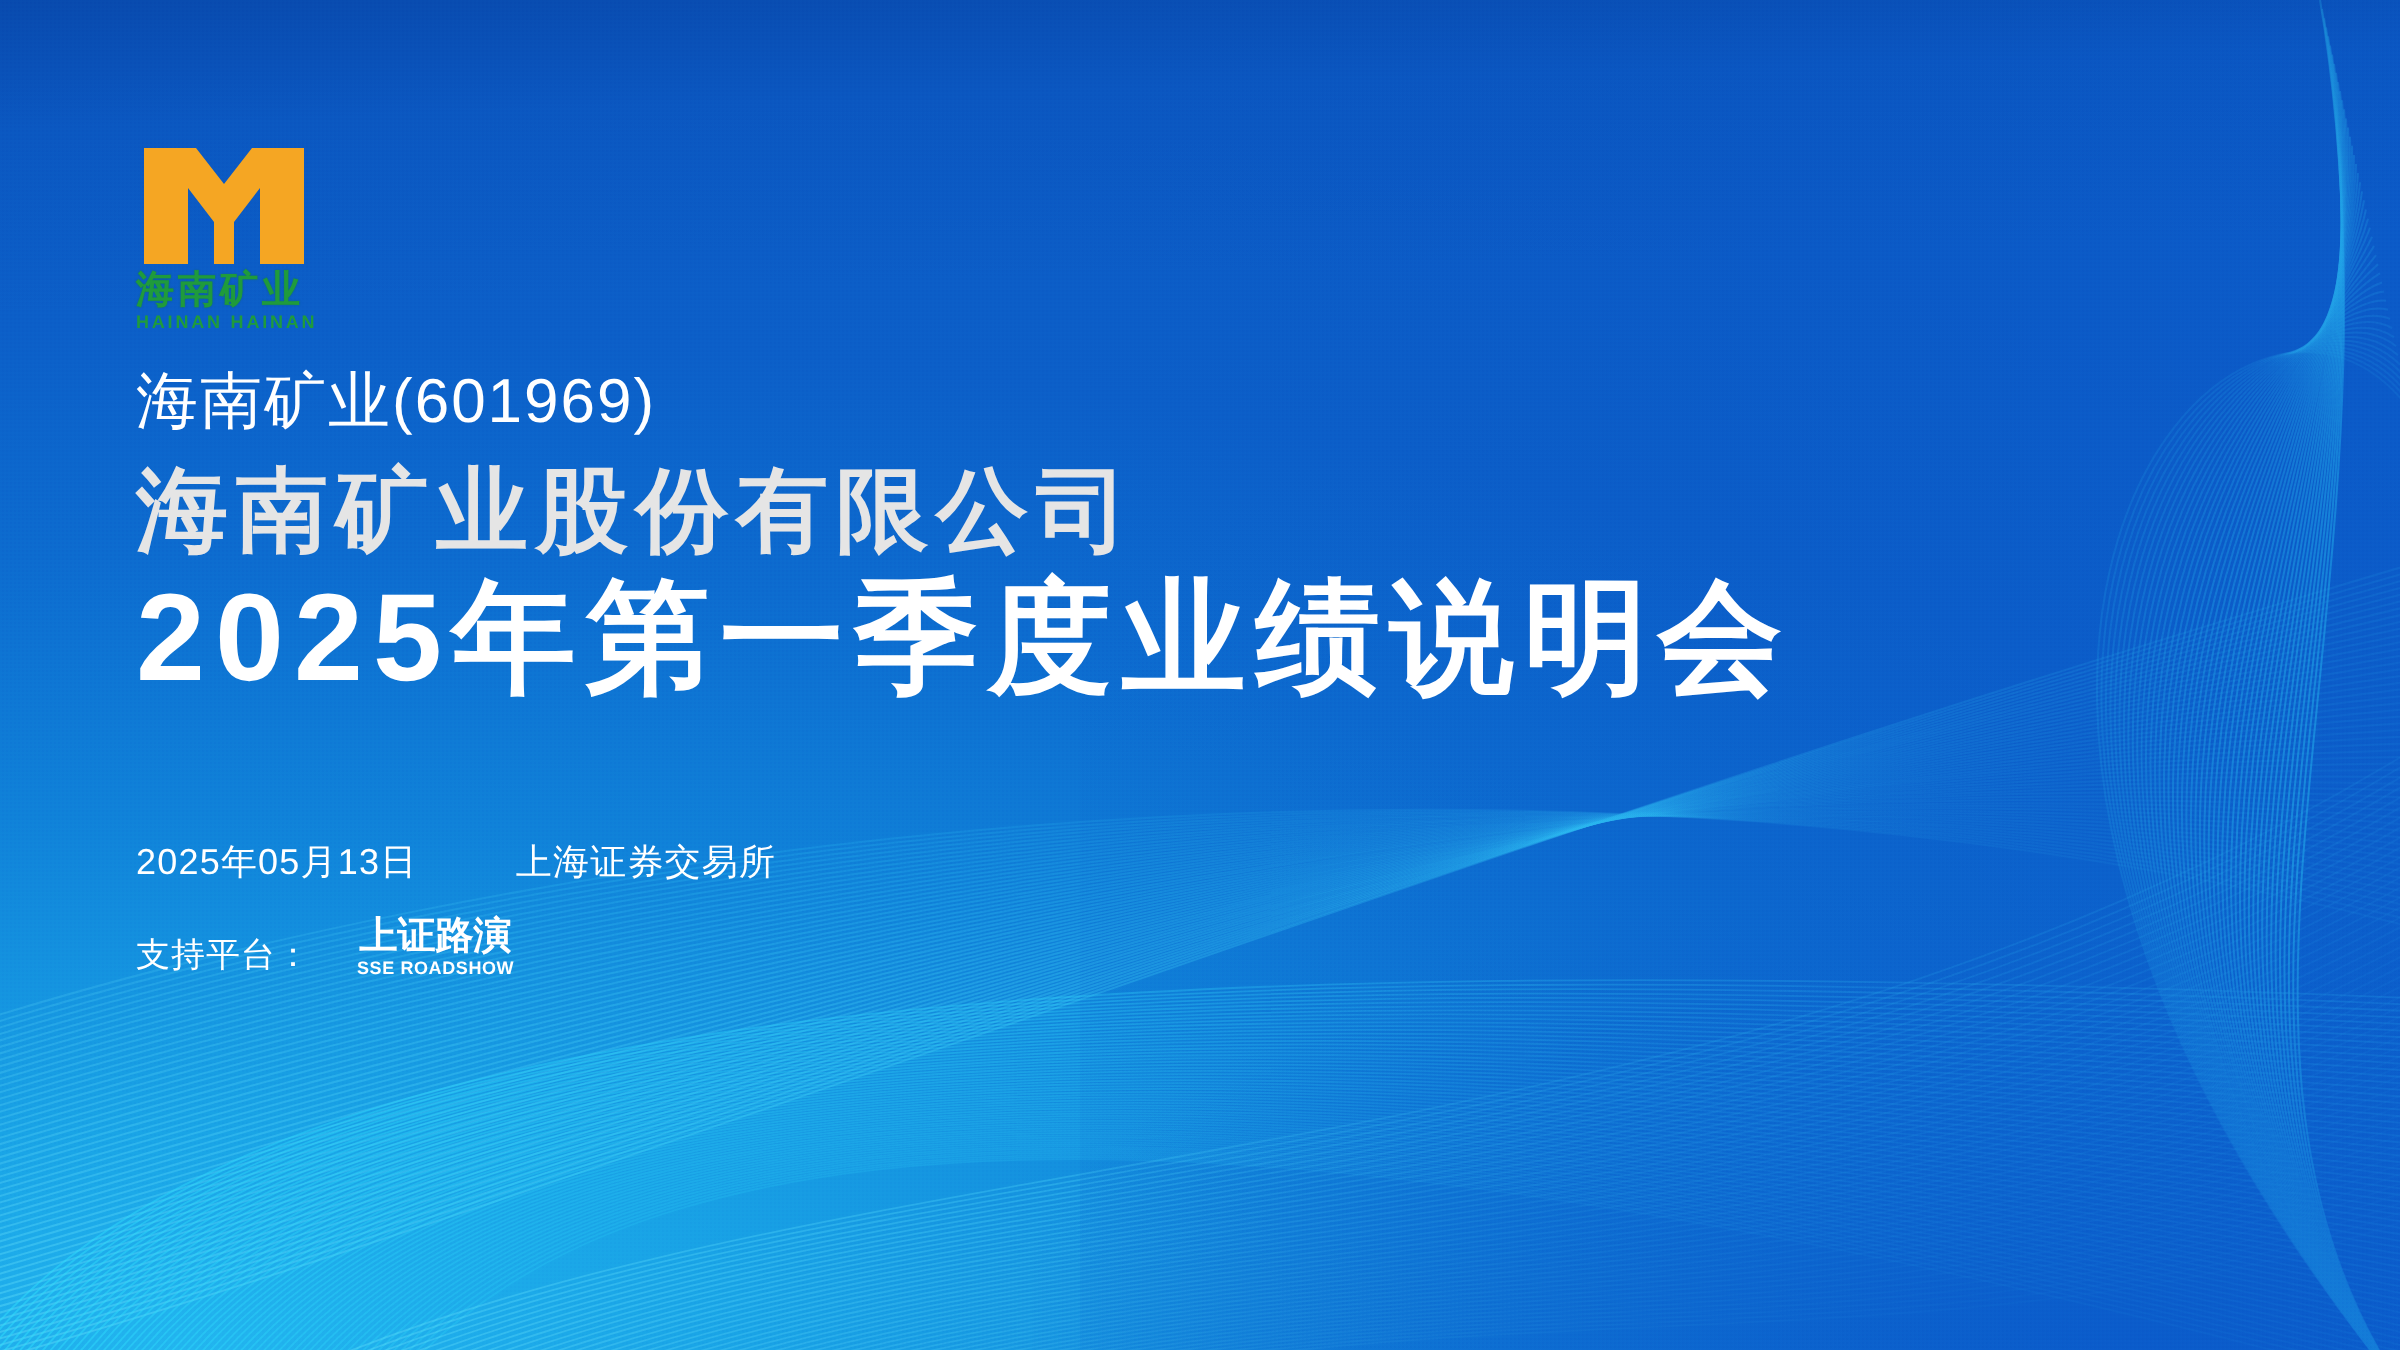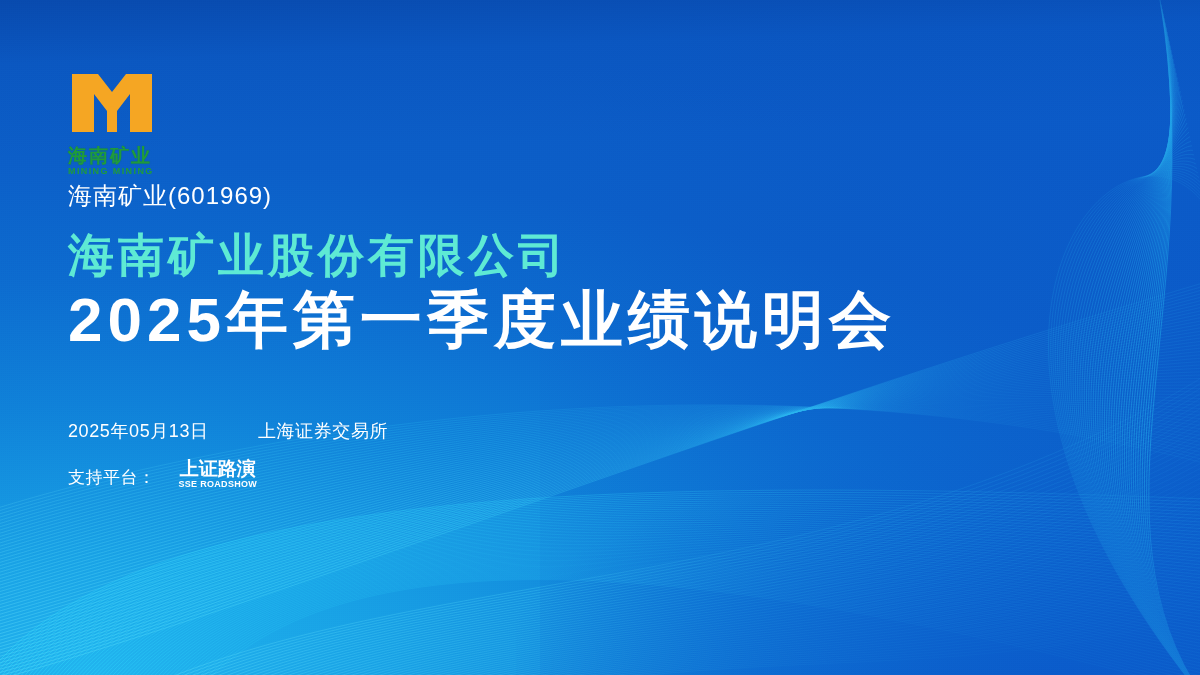--- a/index.html
+++ b/index.html
@@ -73,21 +73,21 @@
   .logo-block {
     position: absolute;
     left: 0;
     top: 72px;
     width: 130px;
   }
   .logo-mark {
     display: block;
   }
   .logo-cn {
-    margin-top: 11px;
+    margin-top: 1px;
     font-family: "DejaVu Sans", "Liberation Sans", sans-serif;
     font-size: 19px;
     font-weight: 700;
     letter-spacing: 2px;
     color: #1f9b3c;
     line-height: 1.08;
     text-shadow: 0 0 1px rgba(20,110,40,0.6);
   }
   .logo-en {
     margin-top: 1px;
@@ -96,35 +96,35 @@
     letter-spacing: 1.4px;
     color: #1f9b3c;
     line-height: 1.1;
   }
 
   
   .ticker {
     position: absolute;
     left: 0;
     top: 180px;
-    font-size: 24px;
+    font-size: 31px;
     font-weight: 400;
     color: #ffffff;
     letter-spacing: 1px;
     white-space: nowrap;
   }
 
   
   .company {
     position: absolute;
     left: 0;
     top: 228px;
     font-size: 46px;
     font-weight: 700;
-    color: #5eead4;
+    color: #e5e5e5;
     letter-spacing: 4px;
     white-space: nowrap;
     line-height: 1.18;
   }
 
   
   .headline {
     position: absolute;
     left: 0;
     top: 283px;
@@ -432,21 +432,21 @@
   <div class="bg-noise"></div>
 
   <div class="content">
 
     <div class="logo-block">
       <svg class="logo-mark" width="88" height="62" viewBox="0 0 88 62">
         <path d="M4 2 L30 2 L44 20 L58 2 L84 2 L84 60 L62 60 L62 22 L49 39 L49 60 L39 60 L39 39 L26 22 L26 60 L4 60 Z" fill="#f5a623"></path>
         <path d="M39 39 L44 33 L49 39 L49 60 L39 60 Z" fill="#f5a623"></path>
       </svg>
       <div class="logo-cn">海南矿业</div>
-      <div class="logo-en">MINING MINING</div>
+      <div class="logo-en">HAINAN HAINAN</div>
     </div>
 
     <div class="ticker">海南矿业(601969)</div>
 
     <div class="company">海南矿业股份有限公司</div>
 
     <div class="headline">2025年第一季度业绩说明会</div>
 
     <div class="meta">
       <span>2025年05月13日</span>

